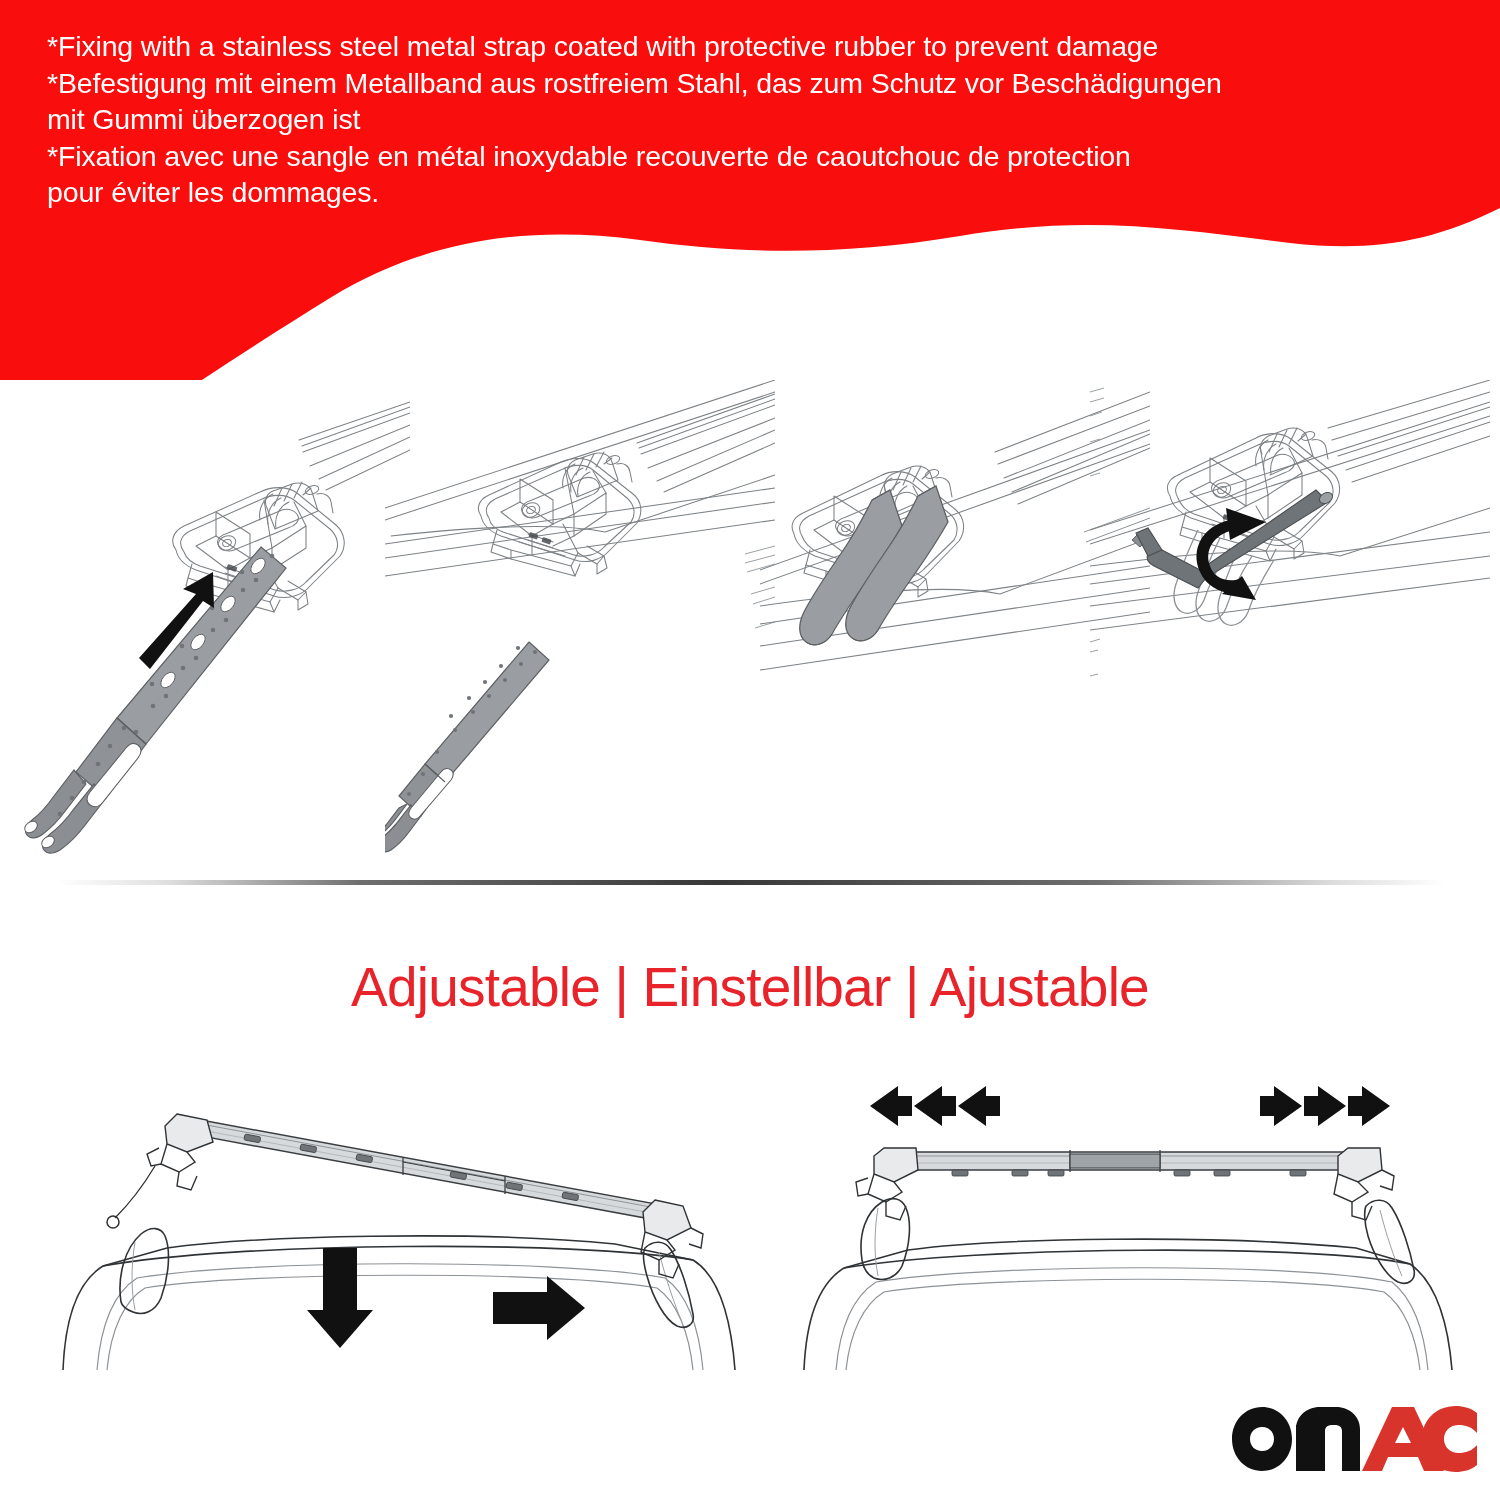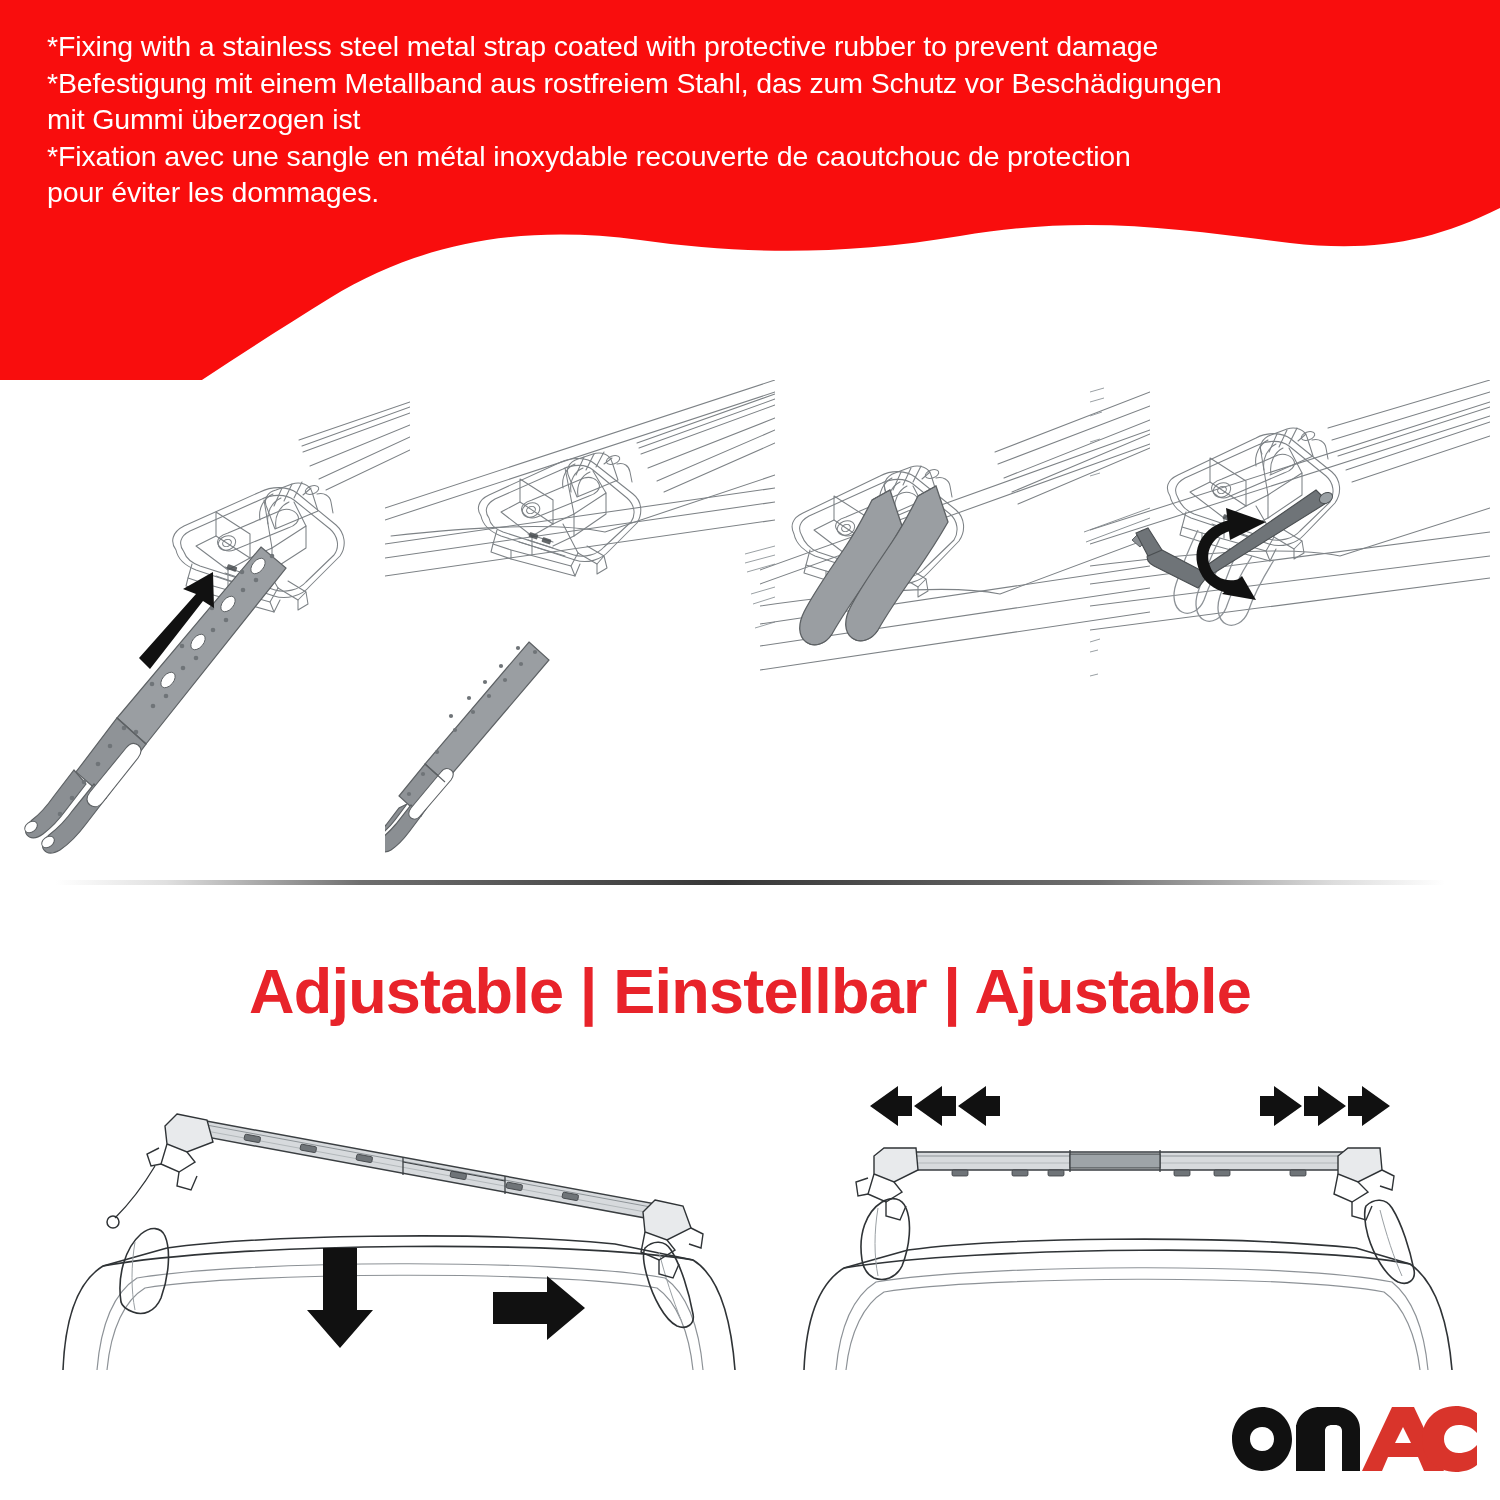--- a/index.html
+++ b/index.html
@@ -46,22 +46,22 @@
       rgba(140,140,140,0.3) 92%,
       rgba(170,170,170,0) 100%);
     border-radius:3px;
   }
 
   
   .section-heading {
     position:absolute; left:0; top:955px; width:1500px;
     text-align:center;
     color:#E8232A;
-    font-size:63px;
-    font-weight:bold;
+    font-size:55px;
+    font-weight:normal;
     letter-spacing:-0.8px;
     white-space:nowrap;
   }
 
   
   .bottom-figs { position:absolute; left:0; top:1070px; width:1500px; height:320px; }
   .fig { position:absolute; top:0; height:320px; }
   .fig svg { display:block; width:100%; height:100%; }
   .fig-left  { left:55px;  width:700px; }
   .fig-right { left:790px; width:680px; }

